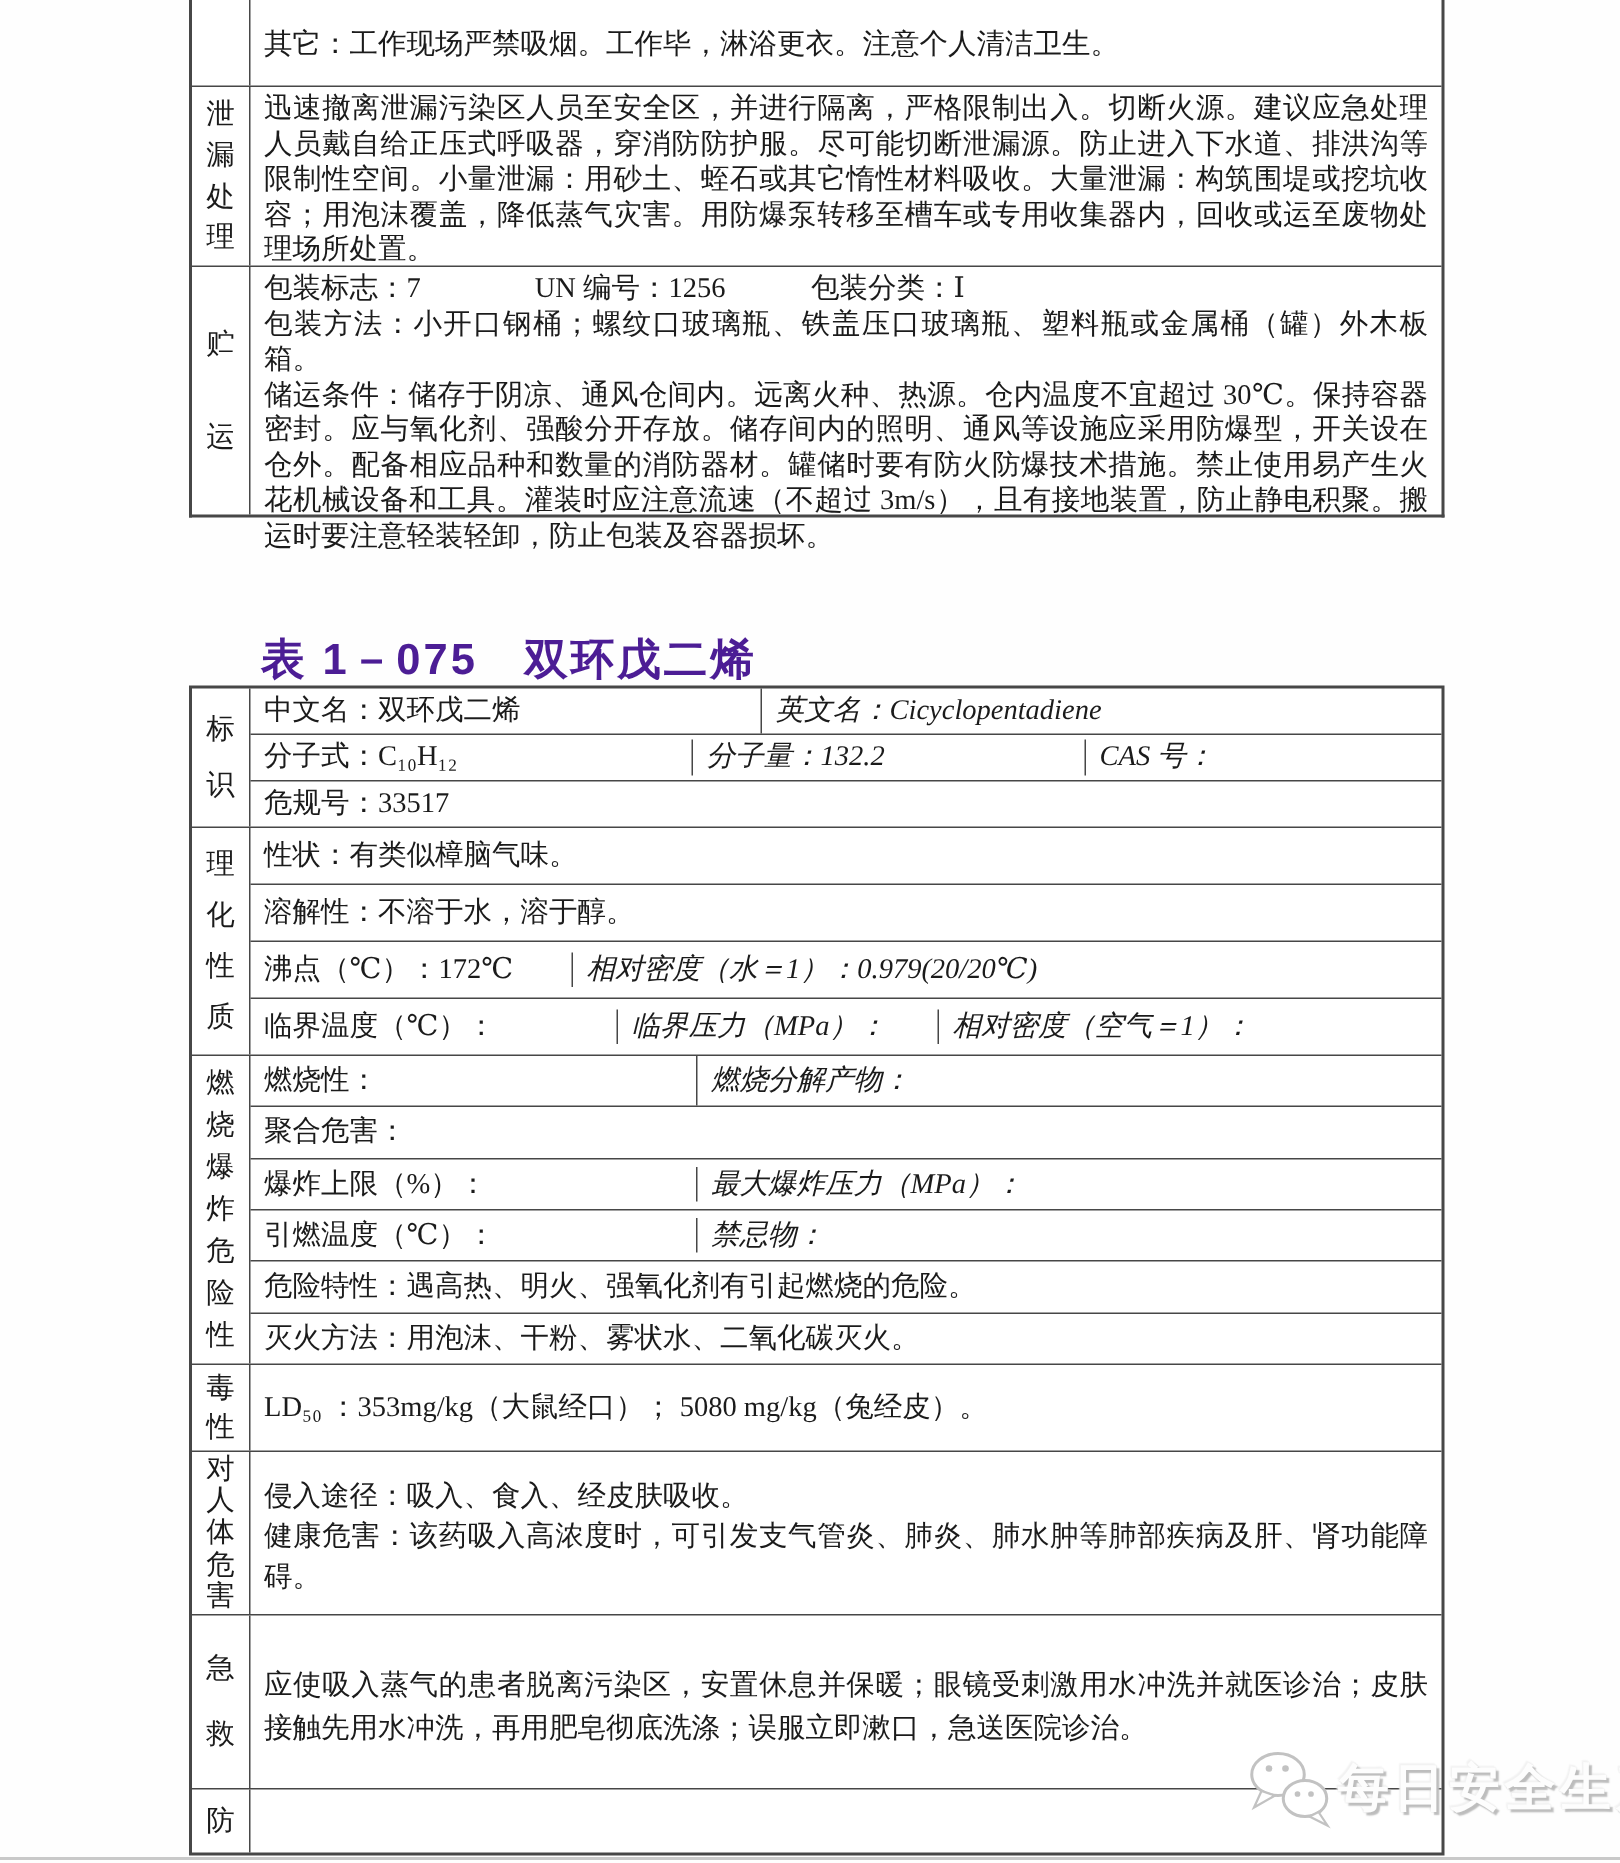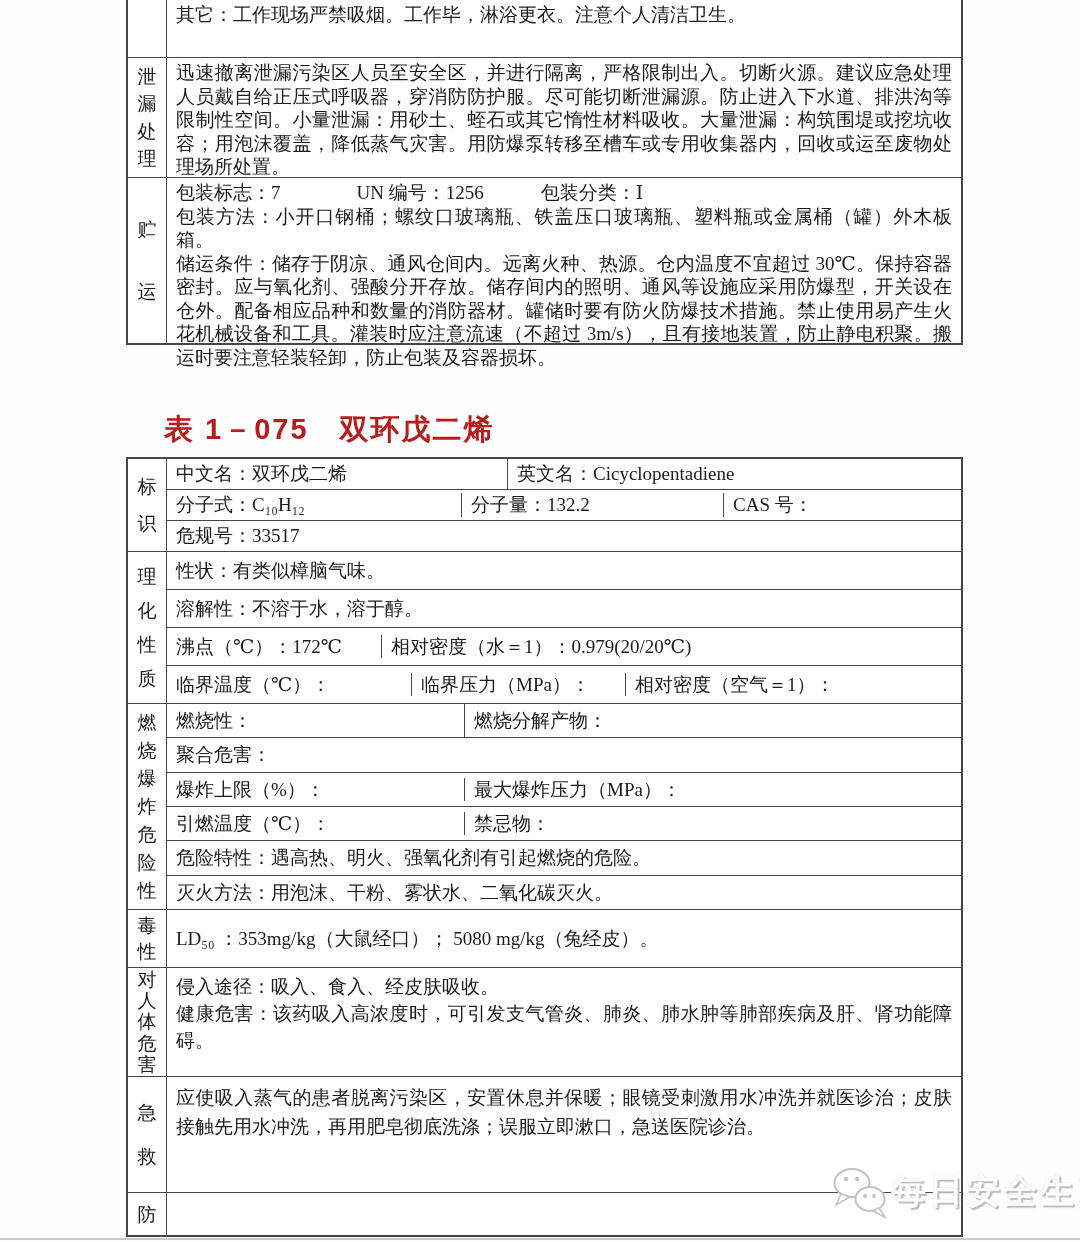--- a/index.html
+++ b/index.html
@@ -22,38 +22,38 @@
     width:38px;flex:0 0 38px;border-right:1px solid var(--line);
     display:flex;flex-direction:column;justify-content:space-evenly;align-items:center;
     font-size:19px;line-height:1;overflow:hidden;
   }
   .sec-label span{display:block;}
   .sec-body{flex:1;display:flex;flex-direction:column;min-width:0;}
   .row{flex:1;display:flex;min-width:0;box-sizing:border-box;}
   .row + .row{border-top:1px solid var(--line);align-items:center;}
   .cell{display:flex;align-items:center;box-sizing:border-box;
         padding:0 9px;font-size:19px;line-height:23.5px;overflow:hidden;white-space:nowrap;}
-  .cell + .cell{border-left:1px solid var(--line);}
+  .cell + .cell{border-left:1px solid var(--line);font-style:italic;}
   .grow{flex:1;}
-  .top{align-items:flex-start;white-space:normal;}
+  .top{align-items:center;white-space:normal;}
   .para{white-space:pre-line;text-align:justify;line-height:23.5px;padding-top:3px;}
   .para-loose{line-height:29px;padding-top:6px;}
   .para-mid{line-height:27px;padding-top:5px;}
   
   .w340{flex:0 0 340px;} .w294{flex:0 0 294px;} .w262{flex:0 0 262px;}
   .w244{flex:0 0 244px;} .w214{flex:0 0 214px;} .w297{flex:0 0 297px;}
   
   .hs-other{height:57px;} .hs-leak{height:120px;} .hs-store{height:166px;}
   .hs-id{height:92px;} .hs-phys{height:152px;} .hs-fire{height:206px;}
   .hs-tox{height:58px;} .hs-human{height:109px;} .hs-aid{height:116px;} .hs-prot{height:43px;}
   
   .title{
-    position:absolute;left:160px;top:406px;margin:4px;
+    position:absolute;left:160px;top:406px;margin:14px;
     font-family:"Liberation Sans","DejaVu Sans",sans-serif;
-    font-weight:700;font-size:29px;letter-spacing:2px;color:#b91c1c;
+    font-weight:700;font-size:29px;letter-spacing:2px;color:#4c1d95;
   }
   
   .watermark{position:absolute;left:828px;top:1163px;height:58px;display:flex;align-items:center;z-index:5;}
   .wm-text{
     font-family:"Liberation Sans","DejaVu Sans",sans-serif;font-weight:700;
     font-size:34px;letter-spacing:3px;color:#fdfdfd;
     text-shadow:2px 2px 1px #bdbdbd,-1px -1px 1px #f2f2f2,0 0 1px #cfcfcf;
     margin-left:2px;white-space:nowrap;
   }
   .bottom-edge{position:absolute;left:0;top:1238px;width:1080px;height:2px;background:#c9c9c9;}

